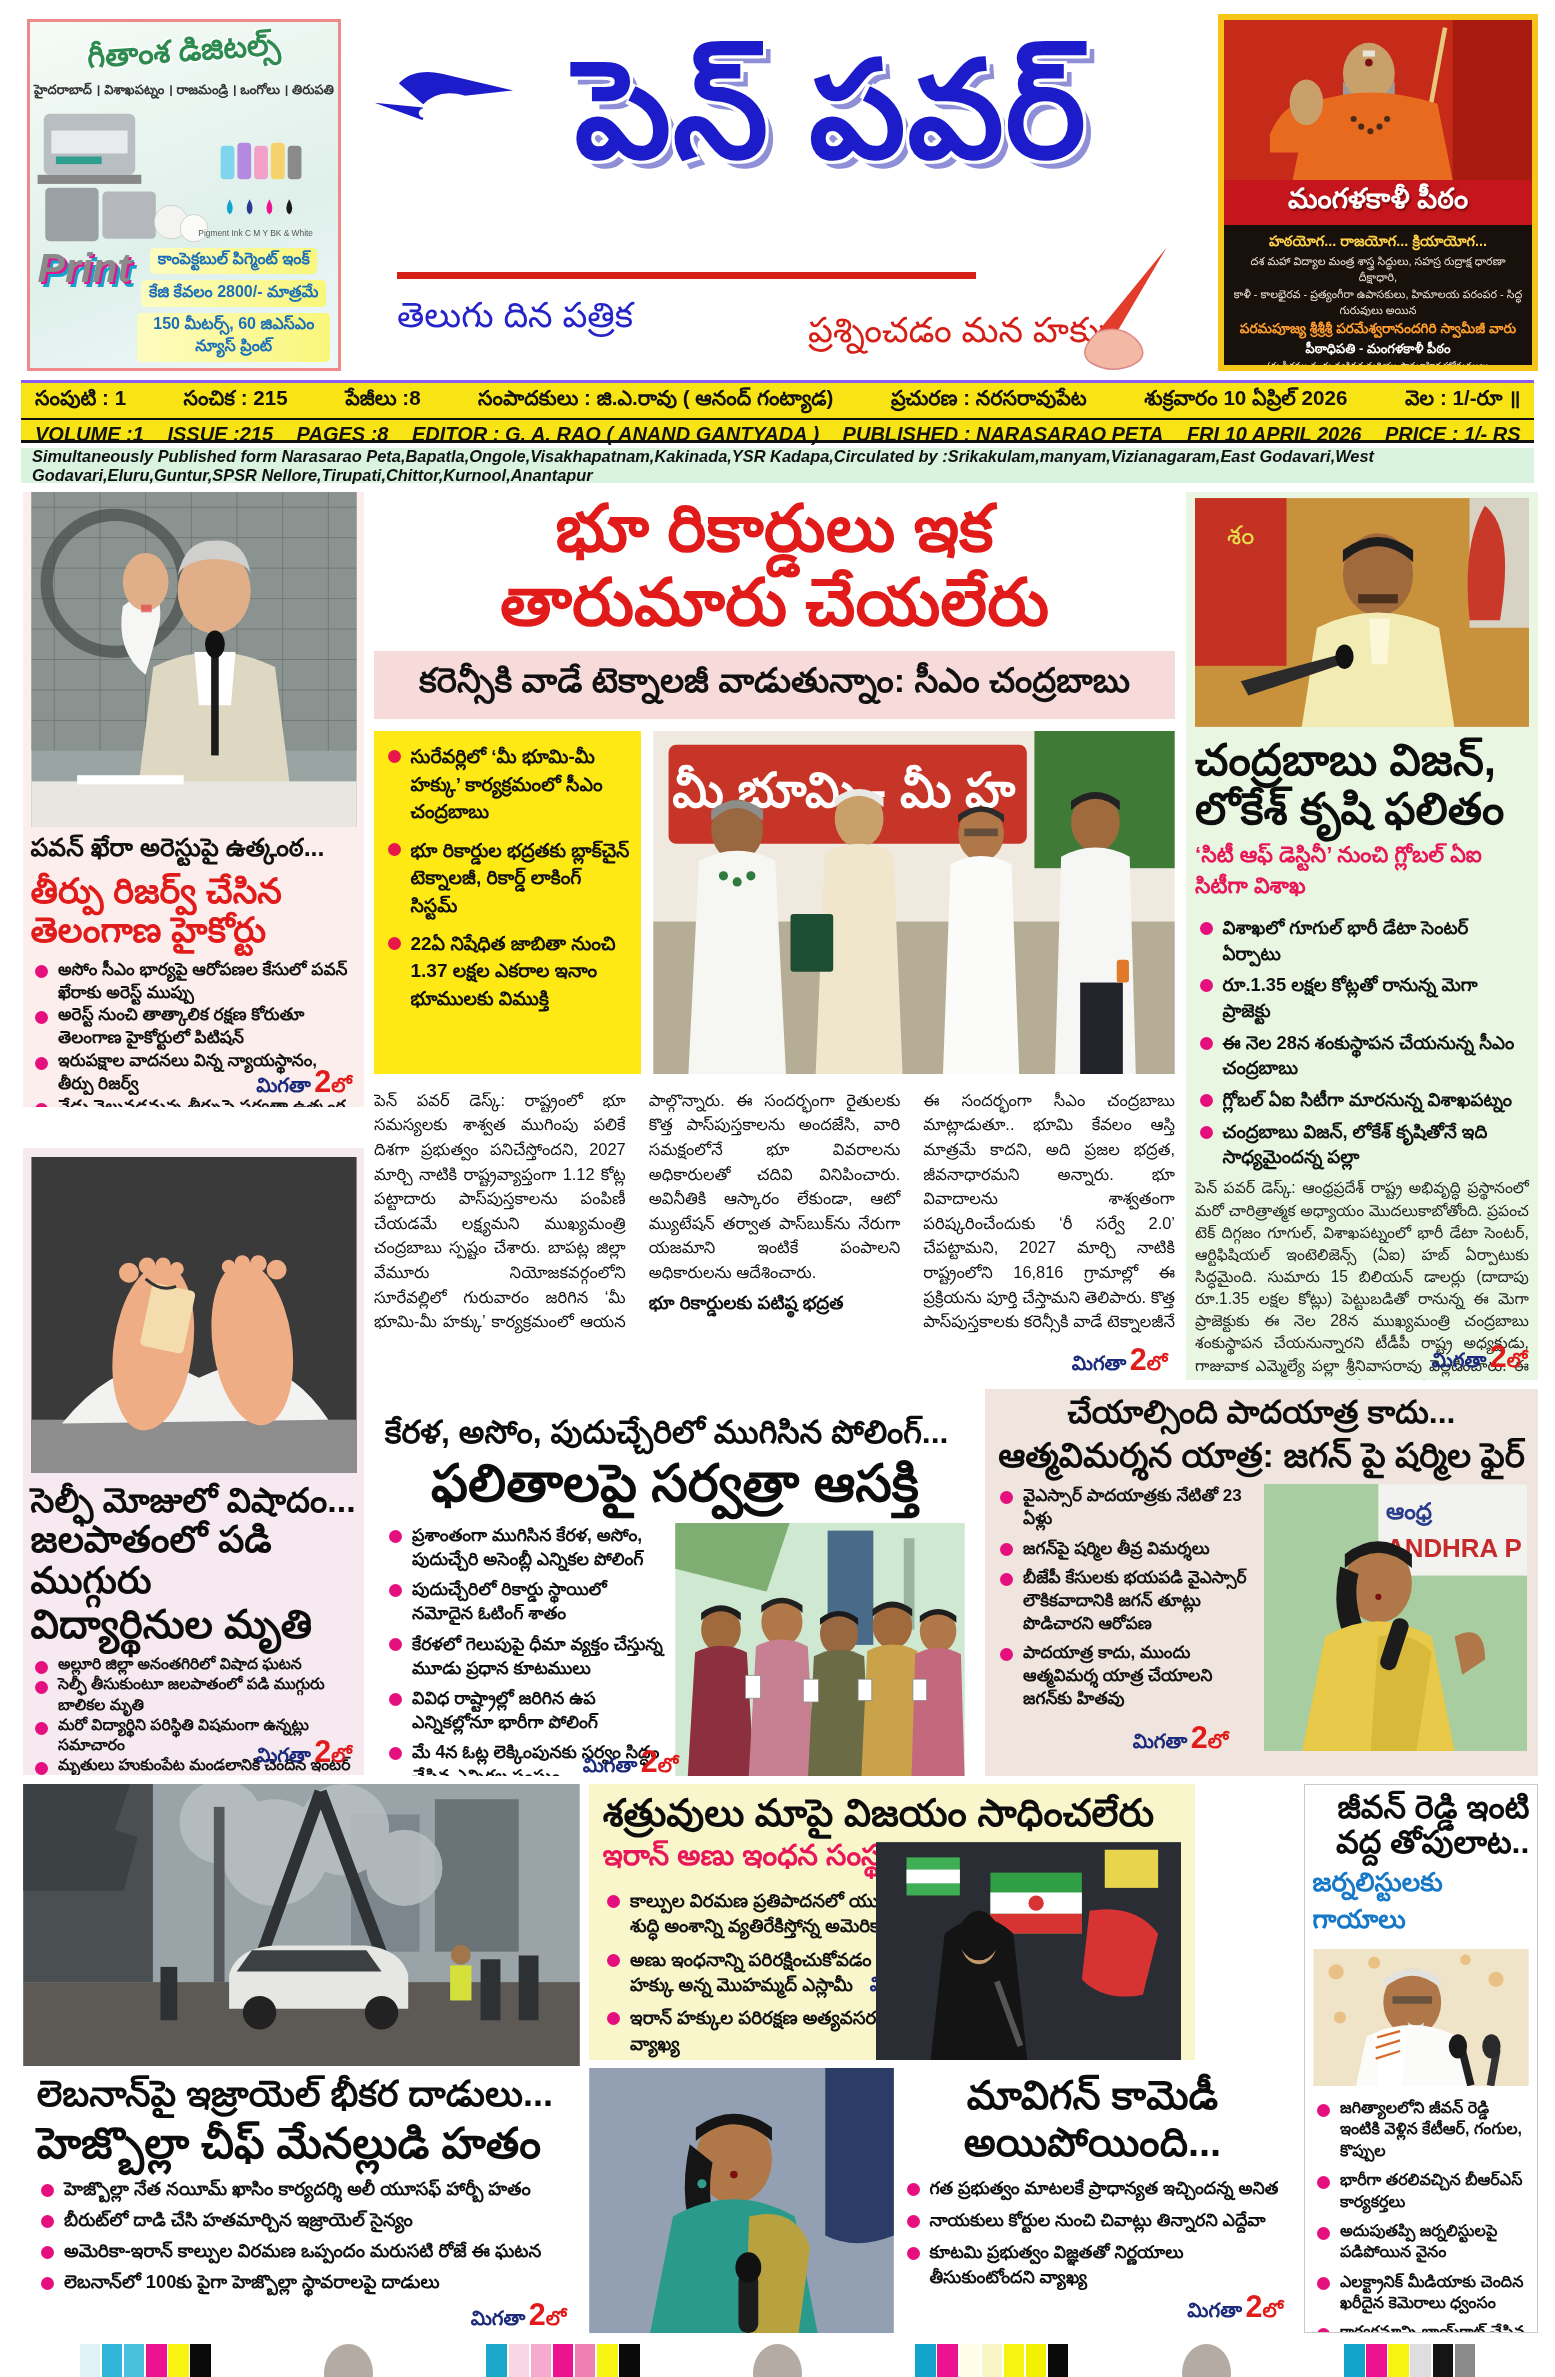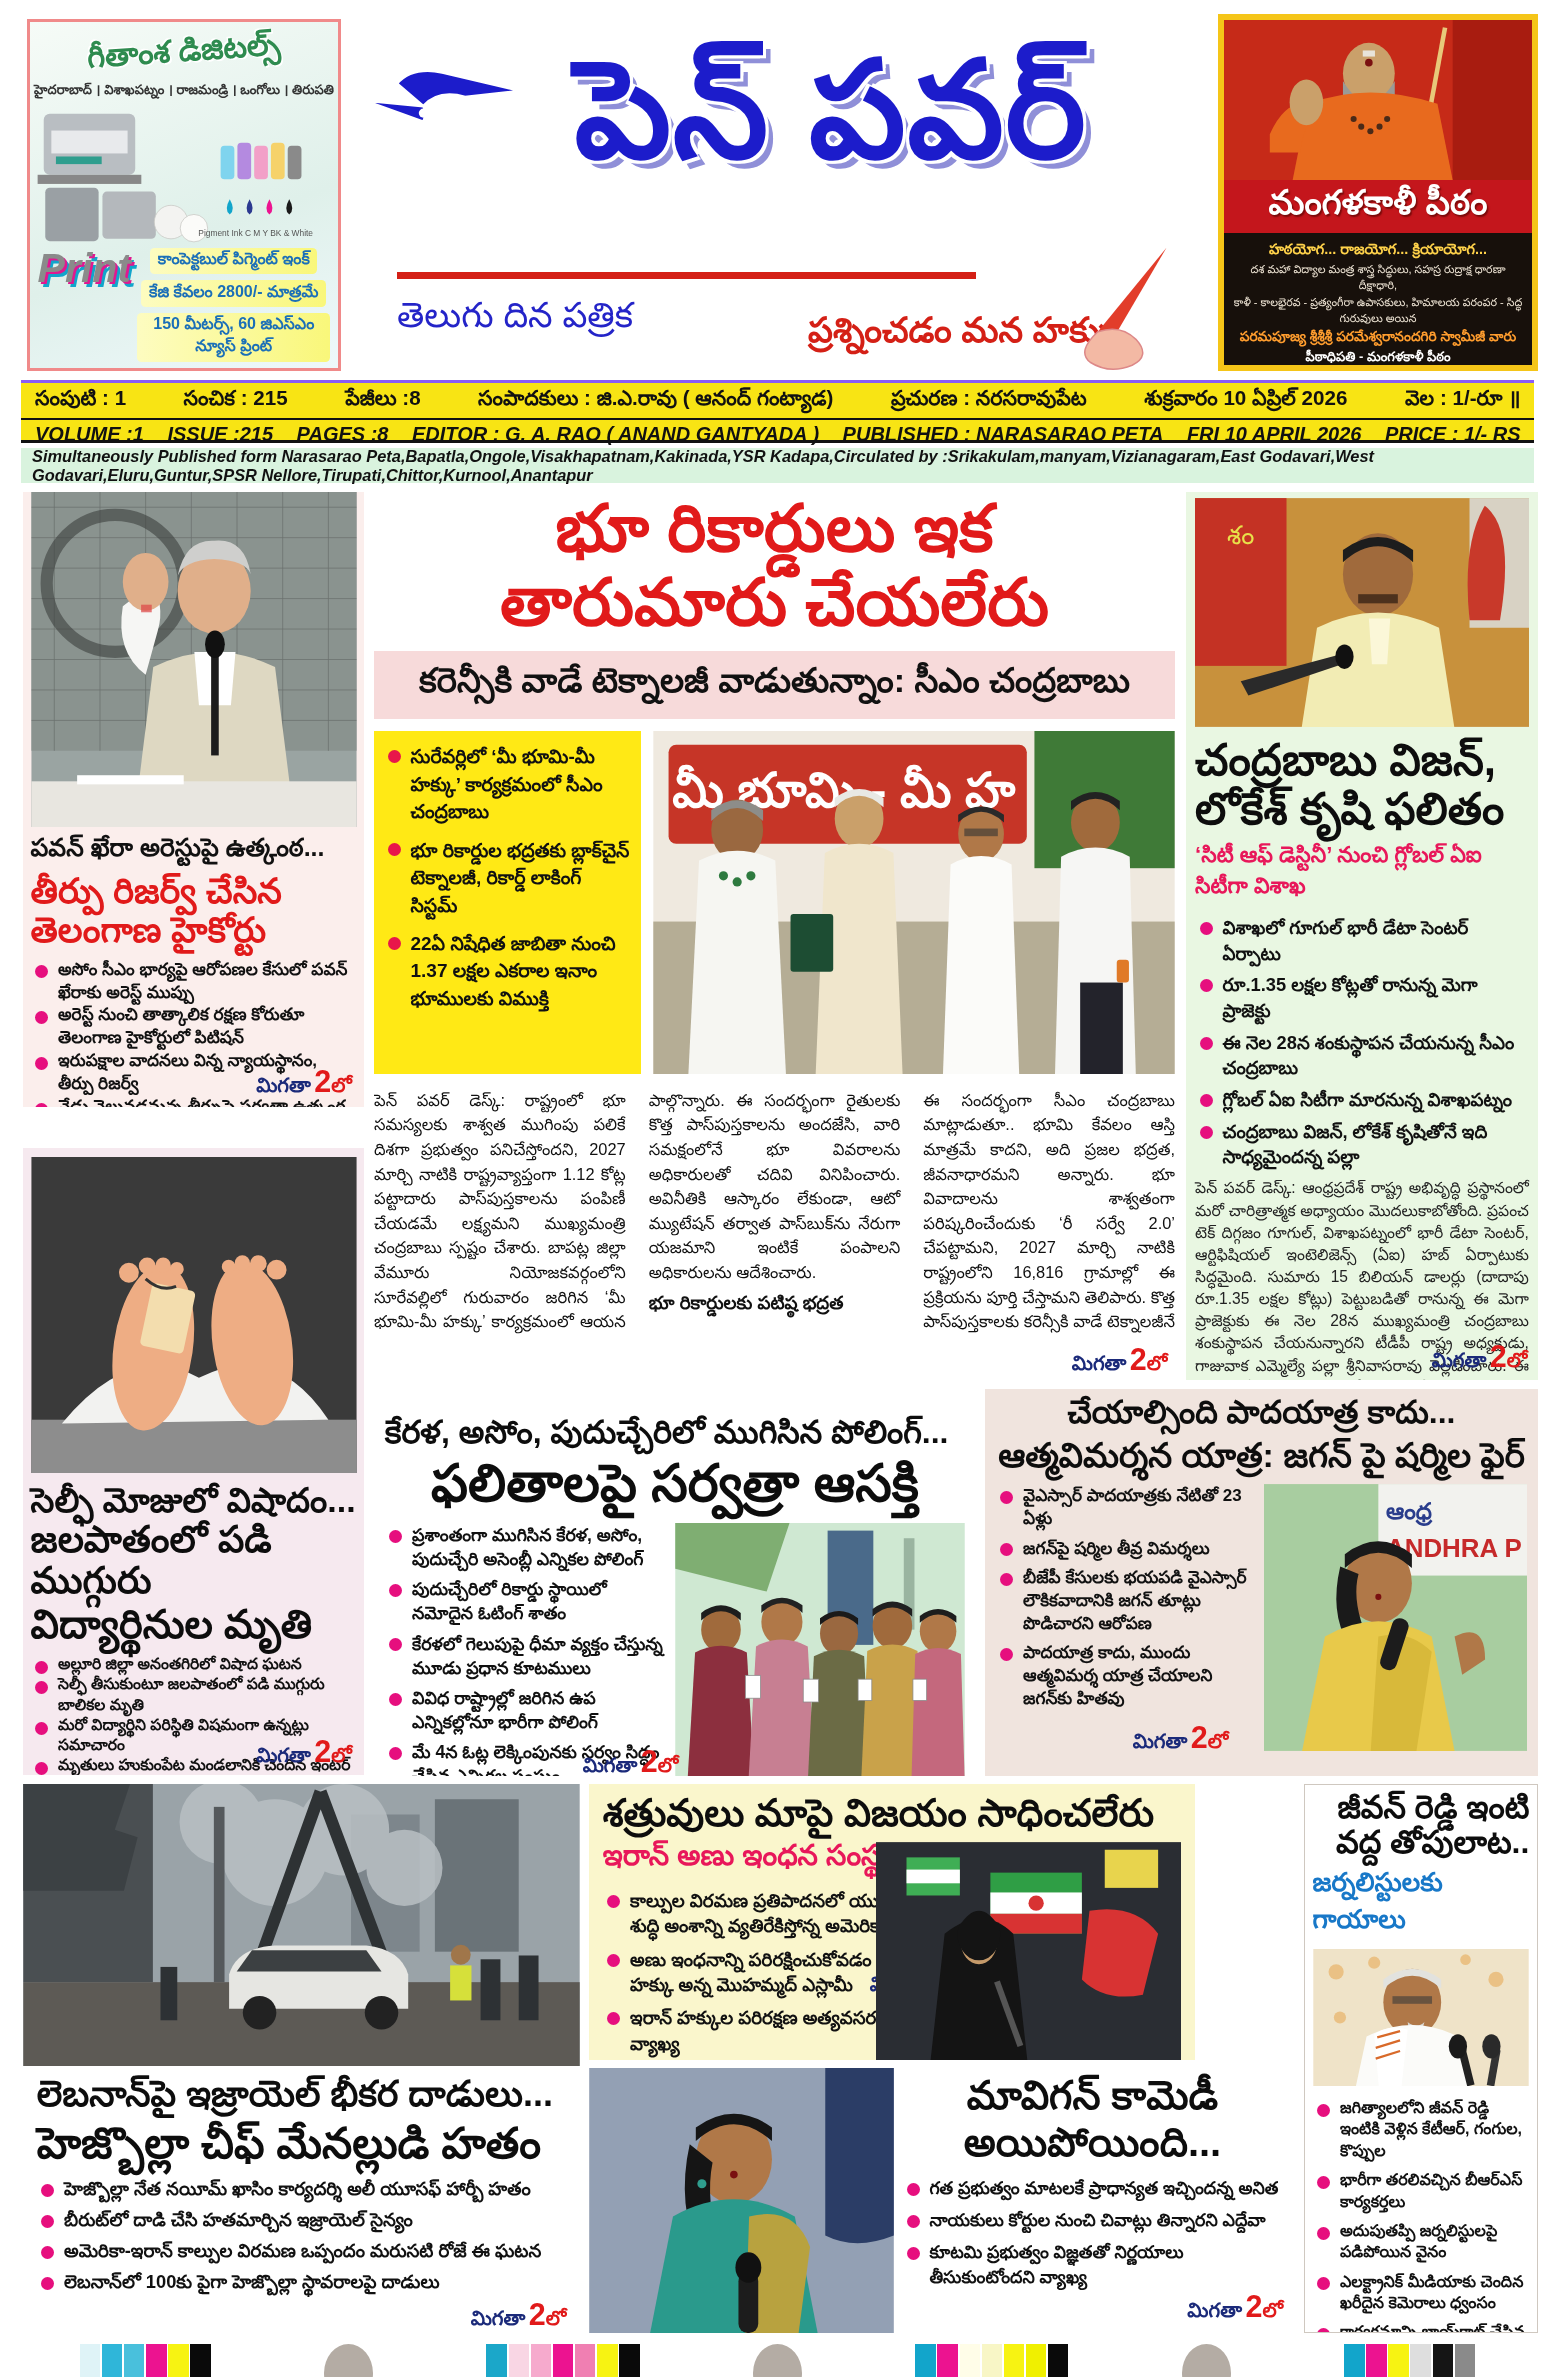--- a/index.html
+++ b/index.html
@@ -9,29 +9,29 @@
   
   .ad{box-sizing:border-box;overflow:hidden;}
   .ad-left{border:3px solid #f08a8a;background:linear-gradient(160deg,#f6fbf7,#dff0ea 60%,#eef8fb);}
   .adl-title{font-size:30.5px;font-weight:900;color:#2e8b4f;text-align:center;margin-top:10.7px;
              text-shadow:1.5px 1.5px 0 #fff,-1.5px -1.5px 0 #fff;transform:rotate(-4deg);}
   .adl-cities{font-size:13px;font-weight:bold;color:#333;text-align:center;margin-top:6.1px;}
   .adl-offer{display:inline-block;background:linear-gradient(90deg,#fdfcc0,#f9f77a);color:#1b6fb8;
              font-size:16px;font-weight:900;padding:2.3px 7.6px;border-radius:4.6px;margin:3px 0;}
   .adl-print{font-size:41px;font-weight:900;color:#8a8a8a;text-shadow:2.3px 2.3px 0 #e01890,4.6px 4.6px 0 #12a5cb;font-style:italic;}
   .ad-right{background:#c4161c;border:6.1px solid #f5c518;box-sizing:border-box;}
-  .adr-title{font-size:34px;font-weight:900;color:#fff;text-align:center;text-shadow:1.5px 1.5px 1.5px #7a0a0a;margin:3px 0;}
+  .adr-title{font-size:28px;font-weight:900;color:#fff;text-align:center;text-shadow:1.5px 1.5px 1.5px #7a0a0a;margin:3px 0;}
   .adr-dark{background:#17100b;color:#f2e8d8;padding:6.1px 7.6px;font-size:11px;text-align:center;line-height:1.5;}
   .adr-yoga{color:#ffd24a;font-weight:bold;font-size:14.5px;}
   .adr-guru{color:#ff9d2e;font-weight:900;font-size:13.7px;}
   .adr-role{color:#ffffff;font-weight:bold;font-size:13px;}
   .mast-title{font-size:136px;font-weight:900;color:#1c1ccb;letter-spacing:1.5px;line-height:1;
       text-shadow:-3px -3px 0 #fff,3px -3px 0 #fff,-3px 3px 0 #fff,3px 3px 0 #fff,7.6px 7.6px 0 #8f8fd8;}
   .mast-sub{font-size:35px;font-weight:400;color:#2424c8;}
-  .mast-tag{font-size:35px;font-weight:bold;color:#d42016;}
+  .mast-tag{font-size:35px;font-weight:normal;color:#d42016;}
   .redrule{background:#d42016;height:6.9px;}
   
   .infobar{left:21.3px;width:1513px;background:#f8e414;border-top:3px solid #8b5cf6;border-bottom:3px solid #111;box-sizing:border-box;text-align:right;}
   .inforow{display:flex;justify-content:space-between;align-items:center;padding:3px 13.7px;font-weight:bold;}
   .inforow.te{font-size:20.6px;border-bottom:2.3px solid #111;}
   .inforow.en{font-size:20px;font-style:italic;}
   .circ{left:21.3px;width:1513px;background:#d9f3de;font-size:16.4px;font-style:italic;font-weight:bold;
         display:flex;align-items:center;padding:0 10.7px;box-sizing:border-box;}
   
   .box{box-sizing:border-box;overflow:hidden;}

